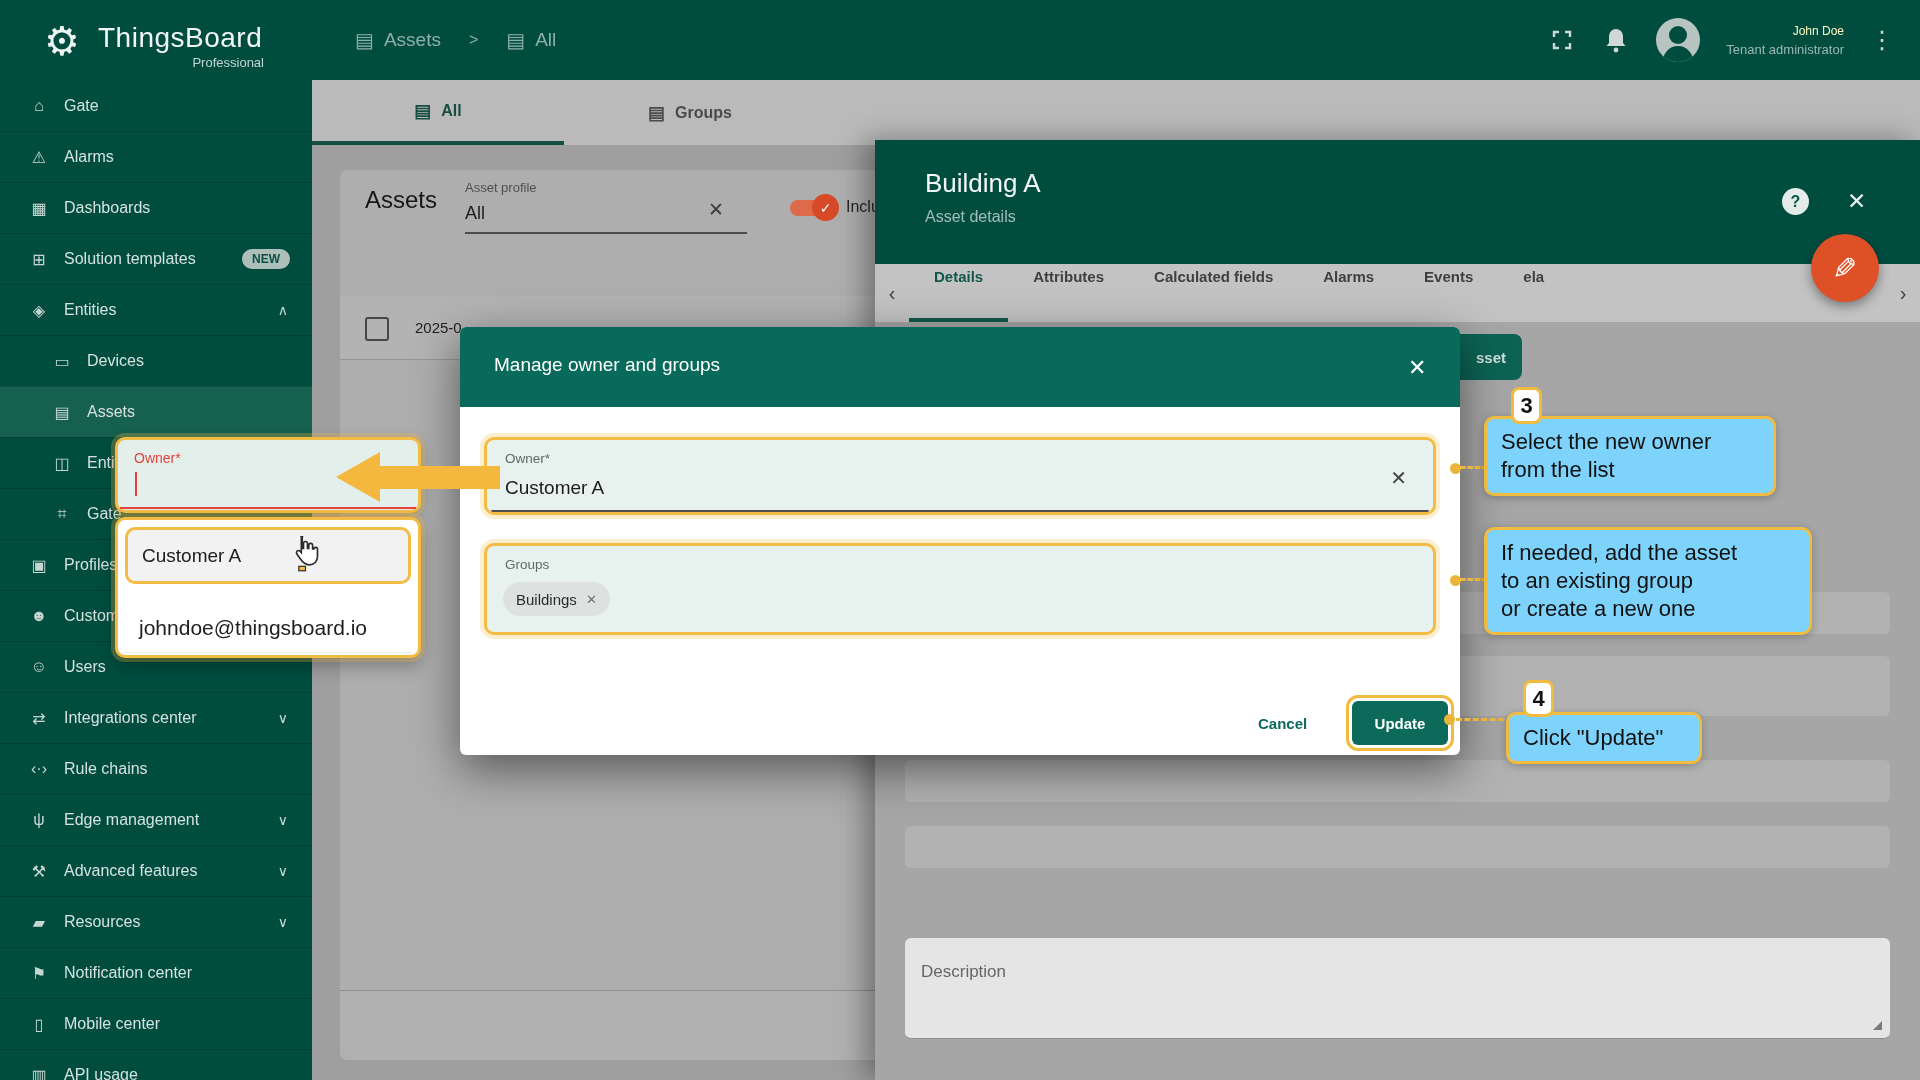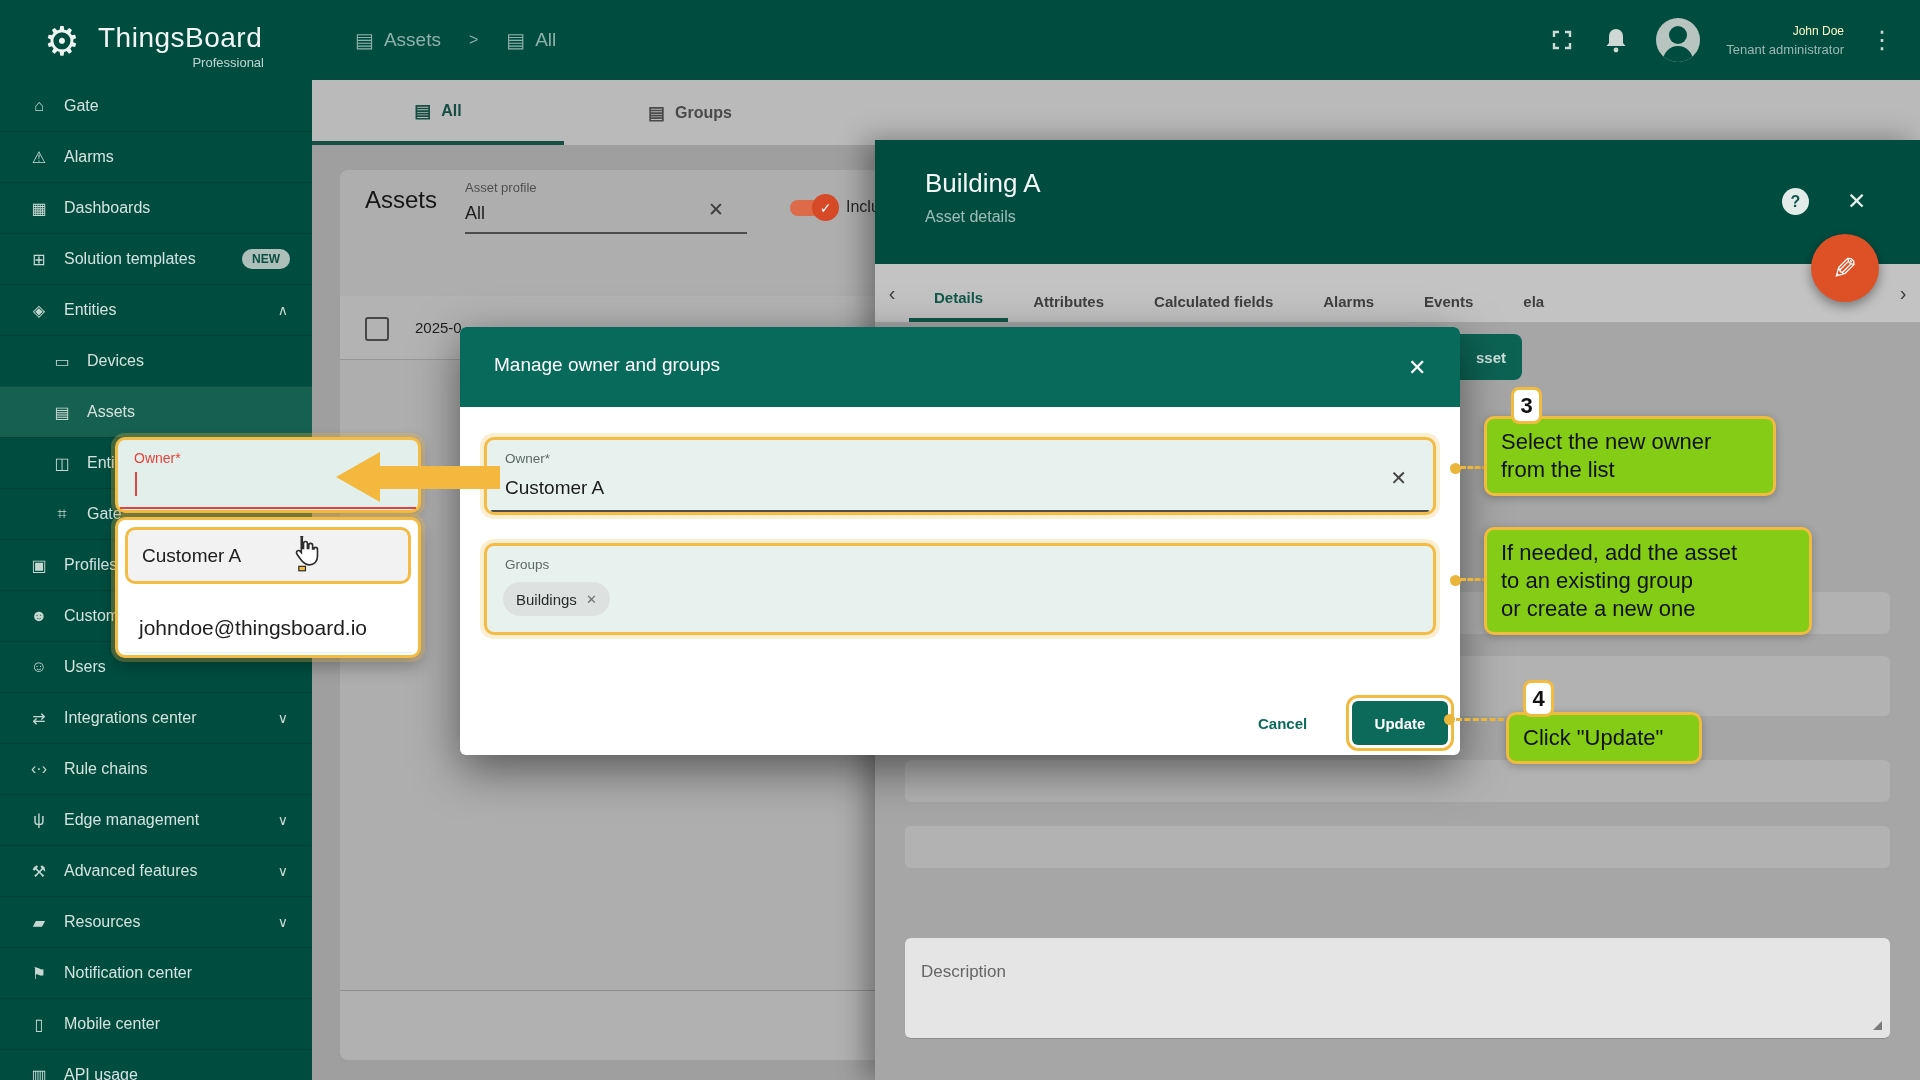--- a/index.html
+++ b/index.html
@@ -62,21 +62,21 @@
   
   .drawer{left:875px;top:140px;width:1045px;height:940px;z-index:10;box-shadow:-10px 0 26px rgba(0,0,0,.35);}
   .d-hdr{left:0;top:0;width:1045px;height:124px;background:#004d40;}
   .d-title{left:50px;top:28px;font-size:26px;color:#f4f8f7;}
   .d-sub{left:50px;top:68px;font-size:16px;color:rgba(255,255,255,.62);}
   .d-help{left:907px;top:48px;width:27px;height:27px;border-radius:50%;background:#e4ecea;color:#0a5448;
           font-size:16px;font-weight:bold;display:flex;align-items:center;justify-content:center;cursor:pointer;}
   .d-close{left:972px;top:48px;font-size:23px;color:#e8efec;cursor:pointer;}
   .d-tabbar{left:0;top:124px;width:1045px;height:58px;background:#c3c3c3;display:flex;align-items:stretch;}
   .d-chev{width:34px;display:flex;align-items:center;justify-content:center;font-size:20px;color:#3d3d3d;cursor:pointer;}
-  .dtab{padding:12px 25px;display:flex;align-items:flex-end;font-size:15px;font-weight:bold;color:#3f3f3f;
+  .dtab{padding:4px 25px;display:flex;align-items:flex-start;font-size:15px;font-weight:bold;color:#3f3f3f;
         box-sizing:border-box;cursor:pointer;white-space:nowrap;}
   .dtab.active{color:#11584a;border-bottom:4px solid #11584a;}
   .d-body{left:0;top:182px;width:1045px;height:758px;background:#a6a6a6;}
   .pbtn{left:527px;top:194px;width:120px;height:46px;background:#0c6354;border-radius:8px;color:#cfe0da;
         font-size:15px;font-weight:bold;display:flex;align-items:center;justify-content:flex-end;
         padding-right:16px;box-sizing:border-box;z-index:11;cursor:pointer;}
   .ghost{background:#b2b2b2;border-radius:6px;}
   .desc{left:30px;top:616px;width:985px;height:100px;background:#e5e5e5;border-radius:6px;border-bottom:1px solid #8e8e8e;}
   .desc-label{left:16px;top:24px;font-size:17px;color:#666;}
   .resize{right:8px;bottom:8px;width:0;height:0;border-left:9px solid transparent;border-bottom:9px solid #7b7b7b;}
@@ -114,21 +114,21 @@
       background:#fff;box-sizing:border-box;box-shadow:0 0 0 4px rgba(244,188,68,.28),0 8px 18px rgba(0,0,0,.3);}
   .dd-opt1{left:7px;top:7px;width:286px;height:57px;border:3px solid #f2bc45;border-radius:10px;background:#f2f2f2;
            box-sizing:border-box;display:flex;align-items:center;padding-left:14px;font-size:19px;color:#202020;cursor:pointer;}
   .dd-opt2{left:21px;top:96px;font-size:21px;color:#202020;cursor:pointer;}
   .dd-div{left:7px;top:132px;width:286px;height:1px;background:#e9e9e9;}
 
   
   .arrow-shaft{left:378px;top:466px;width:122px;height:23px;background:#f4b83e;z-index:75;}
   .arrow-head{left:336px;top:452px;width:0;height:0;border-top:25px solid transparent;border-bottom:25px solid transparent;
               border-right:44px solid #f4b83e;z-index:75;}
-  .callout{background:#84cc16;border:3px solid #f0bb3f;border-radius:10px;color:#111;font-size:22px;
+  .callout{background:#7dd3fc;border:3px solid #f0bb3f;border-radius:10px;color:#111;font-size:22px;
            line-height:28px;padding:9px 14px;white-space:pre-line;z-index:70;box-sizing:border-box;
            box-shadow:0 2px 8px rgba(0,0,0,.25);}
   .badge-num{width:31px;height:37px;background:#fff;border:3px solid #f0bb3f;border-radius:8px;color:#111;
              font-size:22px;font-weight:bold;display:flex;align-items:center;justify-content:center;
              z-index:71;box-sizing:border-box;}
   .dash{height:0;border-top:3.5px dashed #e9b53a;z-index:70;}
   .dot{width:11px;height:11px;border-radius:50%;background:#e9b53a;z-index:70;}
   .handcur{z-index:72;}
 </style>
 </head>

